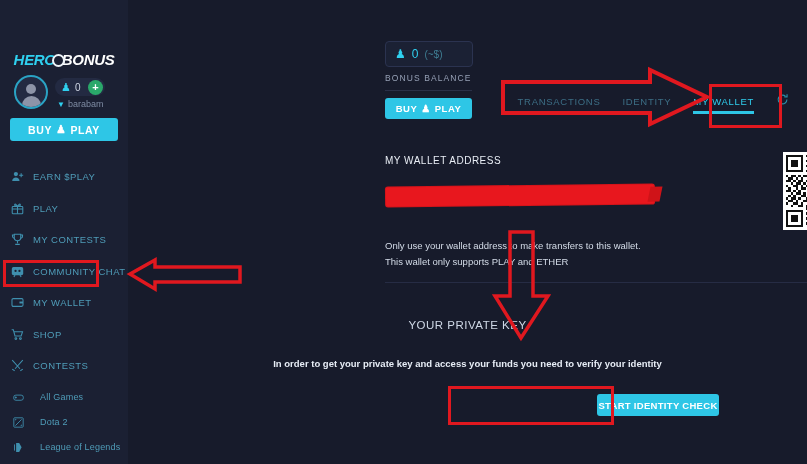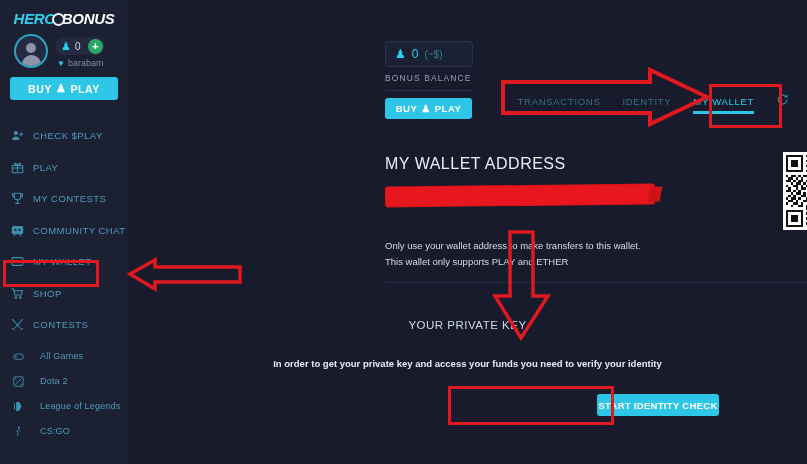--- a/index.html
+++ b/index.html
@@ -16,20 +16,21 @@
     width: 128px; height: 464px;
     background: #1b2033;
     position: relative;
     flex: 0 0 128px;
   }
   .logo {
     height: 26px;
     display: flex; align-items: center; justify-content: center;
     padding-top: 10px;
     letter-spacing: .5px;
+    margin-top: 41px;
   }
   .logo-hero { color: #2fd0ef; font-size: 15px; font-weight: bold; font-style: italic; letter-spacing: -.3px; }
   .logo-sphere { color: #ffffff; font-size: 15px; font-weight: bold; font-style: italic; letter-spacing: -.3px; }
   .logo-orb {
     width: 13px; height: 13px; border-radius: 50%;
     border: 2px solid #eef3f8; background: #1b2033;
     margin: 0 -3px 0 -4px; position: relative; top: 1px;
   }
 
   .user-row { display: flex; align-items: flex-start; padding: 8px 0 0 14px; gap: 7px; }
@@ -106,21 +107,21 @@
 
   .tabs { position: absolute; right: 18px; top: 92px; display: flex; align-items: center; gap: 22px; }
   .tab { color: #3c6e85; font-size: 9.5px; letter-spacing: .7px; position: relative; padding-bottom: 7px; }
   .tab.active { color: #2fd0ef; }
   .tab.active::after {
     content: ""; position: absolute; left: 0; right: 0; bottom: 0;
     height: 2.5px; background: #2ec6e6;
   }
   .refresh { color: #2a8fa8; margin-bottom: 7px; }
 
-  .wallet-title { position: absolute; left: 257px; top: 155px; color: #e9eef5; font-size: 16px; letter-spacing: .5px; }
+  .wallet-title { position: absolute; left: 257px; top: 155px; color: #e9eef5; font-size: 10px; letter-spacing: .5px; }
   .redaction {
     position: absolute; left: 258px; top: 186px; width: 268px; height: 19px;
     background: #e8171e; border-radius: 2px;
     transform: rotate(-0.6deg);
     box-shadow: 0 0 0 1px #d5141a;
   }
   .redaction::after {
     content: ""; position: absolute; right: -7px; top: 2px;
     width: 12px; height: 15px; background: #cf1318; transform: skewX(-12deg);
   }
@@ -191,21 +192,21 @@
     <div class="nav">
 
       <div class="nav-item">
         <span class="ico">
           <svg class="i" width="13" height="13" viewBox="0 0 16 16" fill="none" stroke="#3f8fae" stroke-width="1.3">
             <circle cx="6" cy="5" r="2.6" fill="#3f8fae" stroke="none"></circle>
             <path d="M1.5 13.5c0-2.6 2-4.2 4.5-4.2s4.5 1.6 4.5 4.2" fill="#3f8fae" stroke="none"></path>
             <path d="M12.5 4v5M10 6.5h5"></path>
           </svg>
         </span>
-        <span>CHECK $PLAY</span>
+        <span>EARN $PLAY</span>
       </div>
 
       <div class="nav-item">
         <span class="ico">
           <svg class="i" width="13" height="13" viewBox="0 0 16 16" fill="none" stroke="#3f8fae" stroke-width="1.3">
             <rect x="1.5" y="5.5" width="13" height="9" rx="1"></rect>
             <path d="M1.5 8.5h13M8 5.5v9"></path>
             <path d="M8 5.5C6.5 5.5 4.5 5 4.5 3.5S6.5 2 8 5.5zM8 5.5c1.5 0 3.5-.5 3.5-2S9.5 2 8 5.5z"></path>
           </svg>
         </span>

